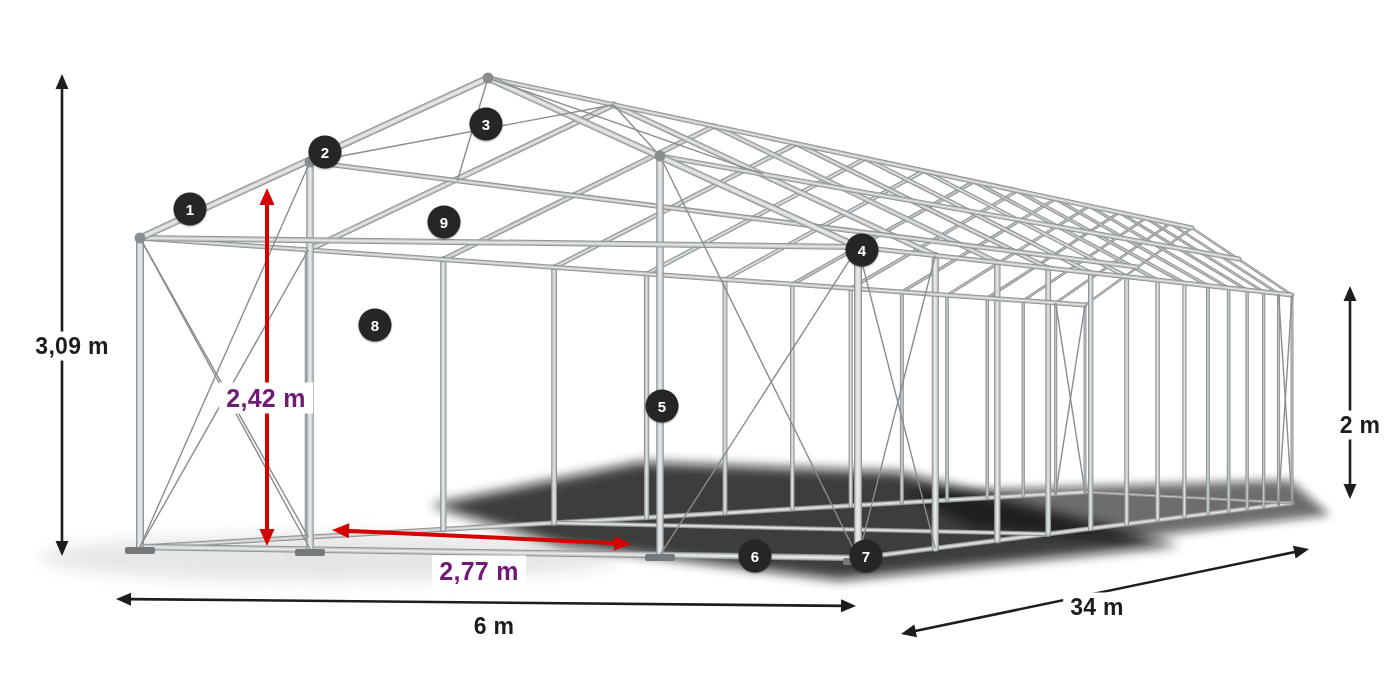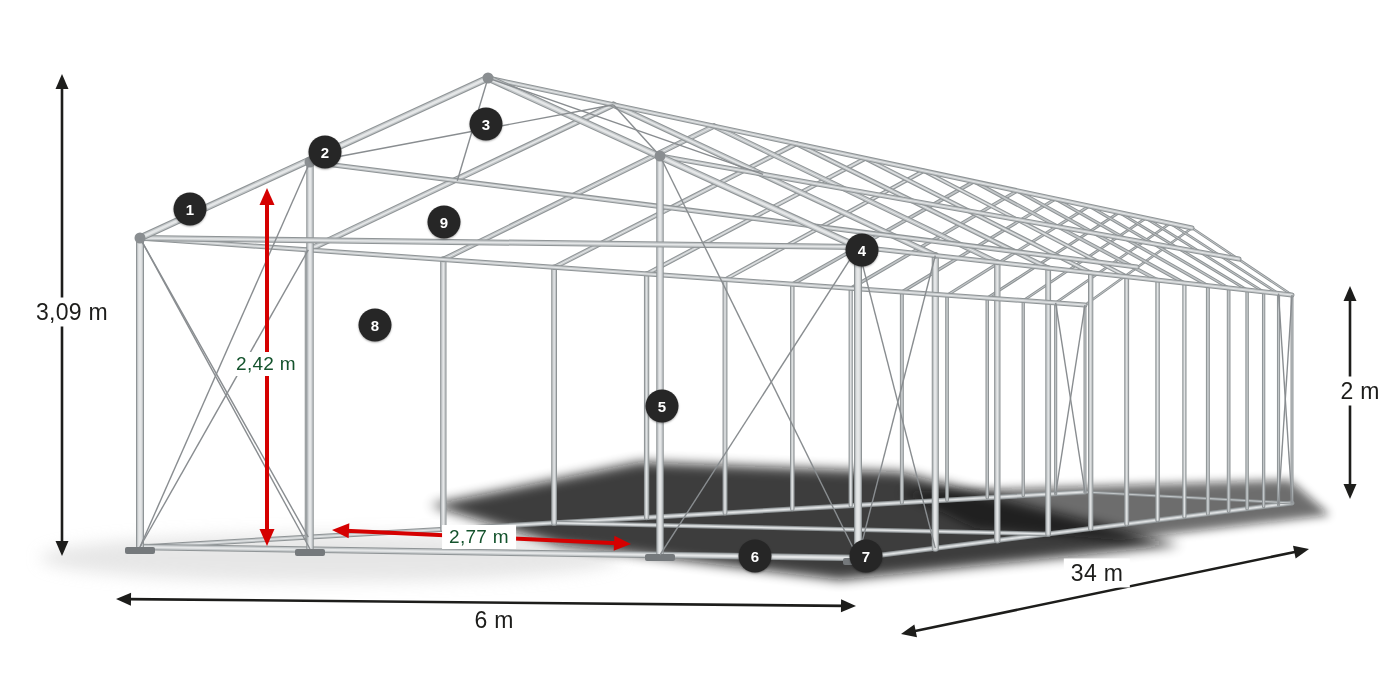--- a/index.html
+++ b/index.html
@@ -3,23 +3,23 @@
 <meta charset="utf-8">
 <style>
   * { margin:0; padding:0; box-sizing:border-box; }
   html,body { background:#ffffff; font-family:"Liberation Sans", sans-serif; }
   .stage { position:relative; width:1400px; height:700px; background:#ffffff; overflow:hidden; }
   #scene { position:absolute; inset:0; display:block; }
   #labels, #badges { position:absolute; inset:0; pointer-events:none; }
   .dim-label {
     position:absolute; transform:translate(-50%,-50%);
     background:#ffffff; padding:1px 7px; white-space:nowrap;
-    font-weight:normal; font-size:23px; color:#1d1d1b; letter-spacing:.3px;
+    font-weight:bold; font-size:23px; color:#1d1d1b; letter-spacing:.3px;margin-top:34px;
   }
-  .dim-label.red { color:#14532d; font-size:19px; }
+  .dim-label.red { color:#701a75; font-size:25px; }
   .badge {
     position:absolute; transform:translate(-50%,-50%);
     width:33px; height:33px; border-radius:50%;
     background:#262626; color:#ffffff;
     font-size:15px; font-weight:bold;
     display:flex; align-items:center; justify-content:center;
     pointer-events:auto; cursor:pointer;
     box-shadow:0 1px 2px rgba(0,0,0,.35);
   }
 </style>
@@ -273,21 +273,21 @@
         <line x1="267" y1="201.6" x2="267" y2="532.4" stroke="#d50000" stroke-width="4"></line>
         <polygon points="267,188 274.5,205 259.5,205" fill="#d50000"></polygon>
         <polygon points="267,546 259.5,529 274.5,529" fill="#d50000"></polygon>
         <line x1="345.5851163577156" y1="530.6360924047091" x2="617.4148836422844" y2="543.3639075952909" stroke="#d50000" stroke-width="4"></line>
         <polygon points="332,530 349.3321816997414,523.303323396852 348.6306091945475,538.2869076149207" fill="#d50000"></polygon>
         <polygon points="631,544 613.6678183002587,550.696676603148 614.3693908054524,535.7130923850793" fill="#d50000"></polygon>
       </g>
     </svg>
   <div id="labels">
       <div class="dim-label" style="left: 72px; top: 312px;">3,09 m</div>
-      <div class="dim-label" style="left: 494px; top: 620px; text-align: right;">6 m</div>
+      <div class="dim-label" style="left: 494px; top: 592px; text-align: right;">6 m</div>
       <div class="dim-label" style="left: 1097px; top: 573px;">34 m</div>
       <div class="dim-label" style="left: 1360px; top: 391px; text-align: center;">2 m</div>
       <div class="dim-label red" style="left: 266px; top: 364px;">2,42 m</div>
       <div class="dim-label red" style="left: 479px; top: 537px;">2,77 m</div>
     </div>
   <div id="badges">
       <div class="badge" style="left: 190px; top: 209px;">1</div>
       <div class="badge" style="left: 325px; top: 152px;">2</div>
       <div class="badge" style="left: 486px; top: 124px;">3</div>
       <div class="badge" style="left: 862px; top: 250px;">4</div>

